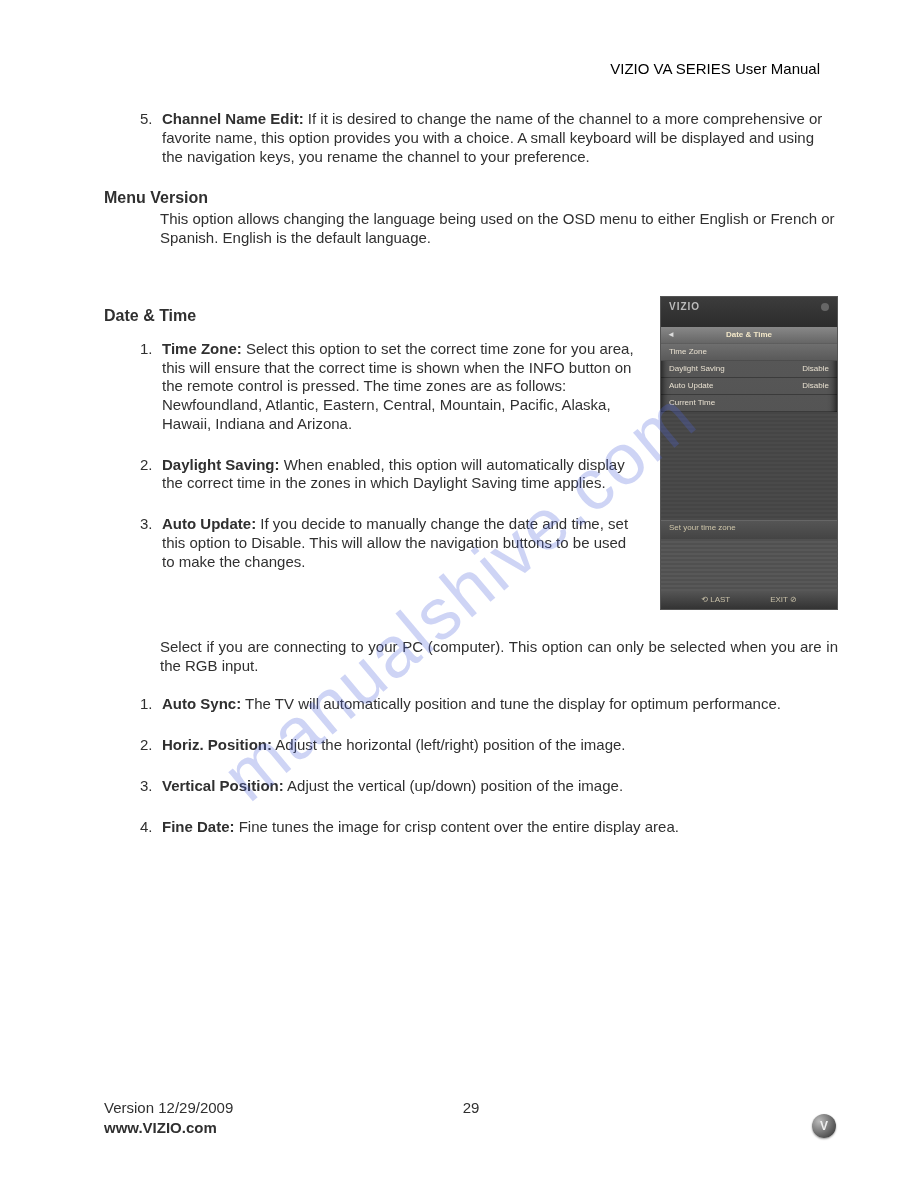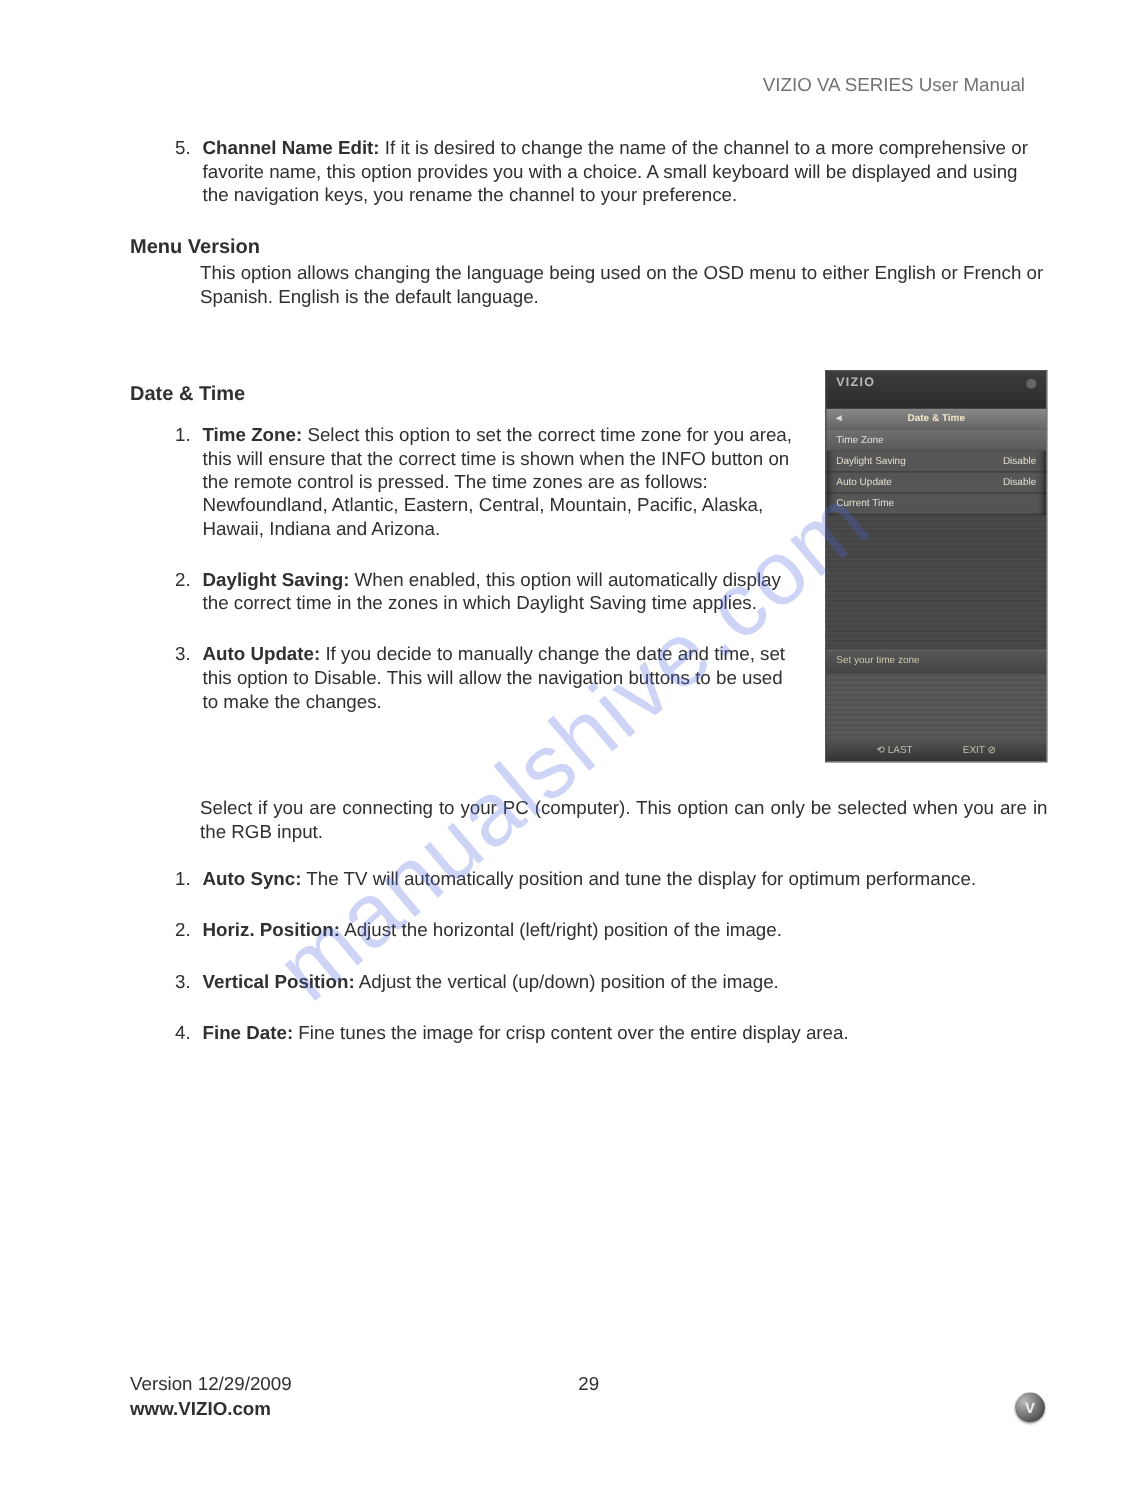--- a/index.html
+++ b/index.html
@@ -15,21 +15,21 @@
     width: 918px;
     height: 1188px;
     box-sizing: border-box;
     padding: 55px 80px 40px 104px;
   }
   .header-right {
     position: absolute;
     top: 60px;
     right: 98px;
     font-size: 15px;
-    color: #737373;
+    color: #000000;
   }
   .content {
     margin-top: 55px;
     font-size: 15px;
     line-height: 1.25;
   }
   .num-item-5 {
     display: flex;
     margin-left: 36px;
     margin-bottom: 22px;

